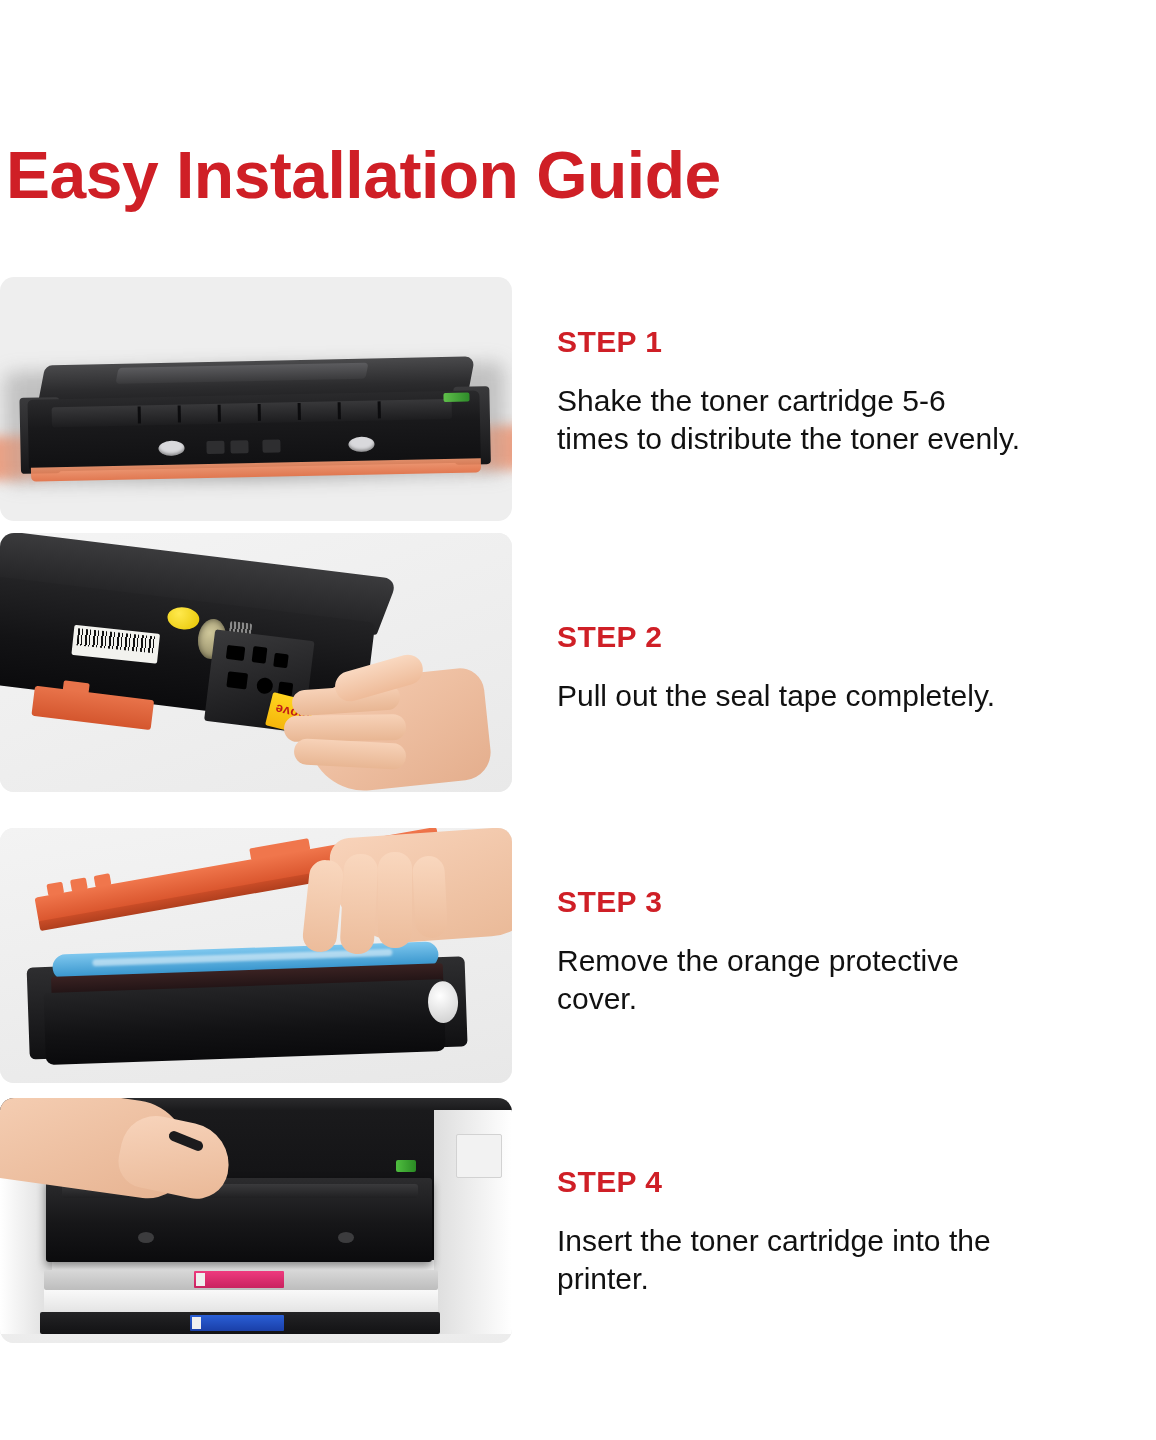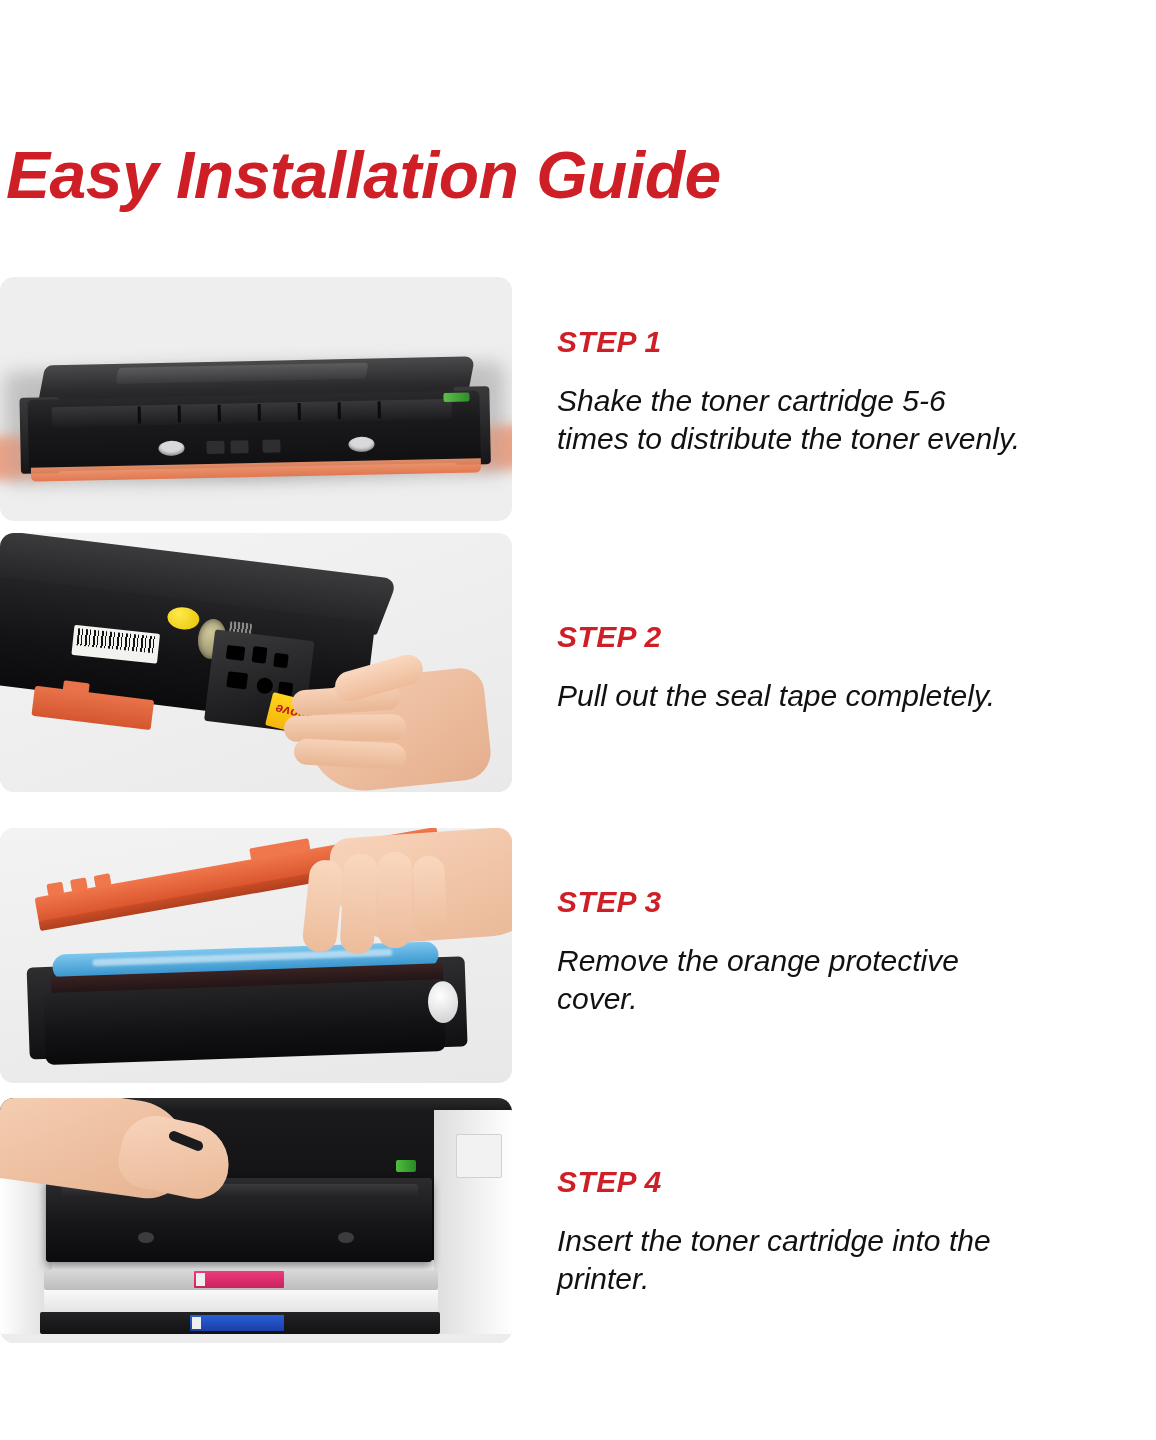--- a/index.html
+++ b/index.html
@@ -3,21 +3,21 @@
 <meta charset="utf-8">
 <style>
   html,body{margin:0;padding:0;}
   body{
     width:1156px;height:1440px;
     background:#ffffff;
     font-family:"Liberation Sans","DejaVu Sans",sans-serif;
     overflow:hidden;
     position:relative;
   }
-  .page{position:relative;width:1156px;height:1440px;font-style:italic;}
+  .page{position:relative;width:1156px;height:1440px;}
 
   
   .title{
     position:absolute;left:6px;top:142px;
     font-size:66px;font-weight:bold;
     color:#cf1f26;
     letter-spacing:-0.5px;
     line-height:1;
     white-space:nowrap;
   }

